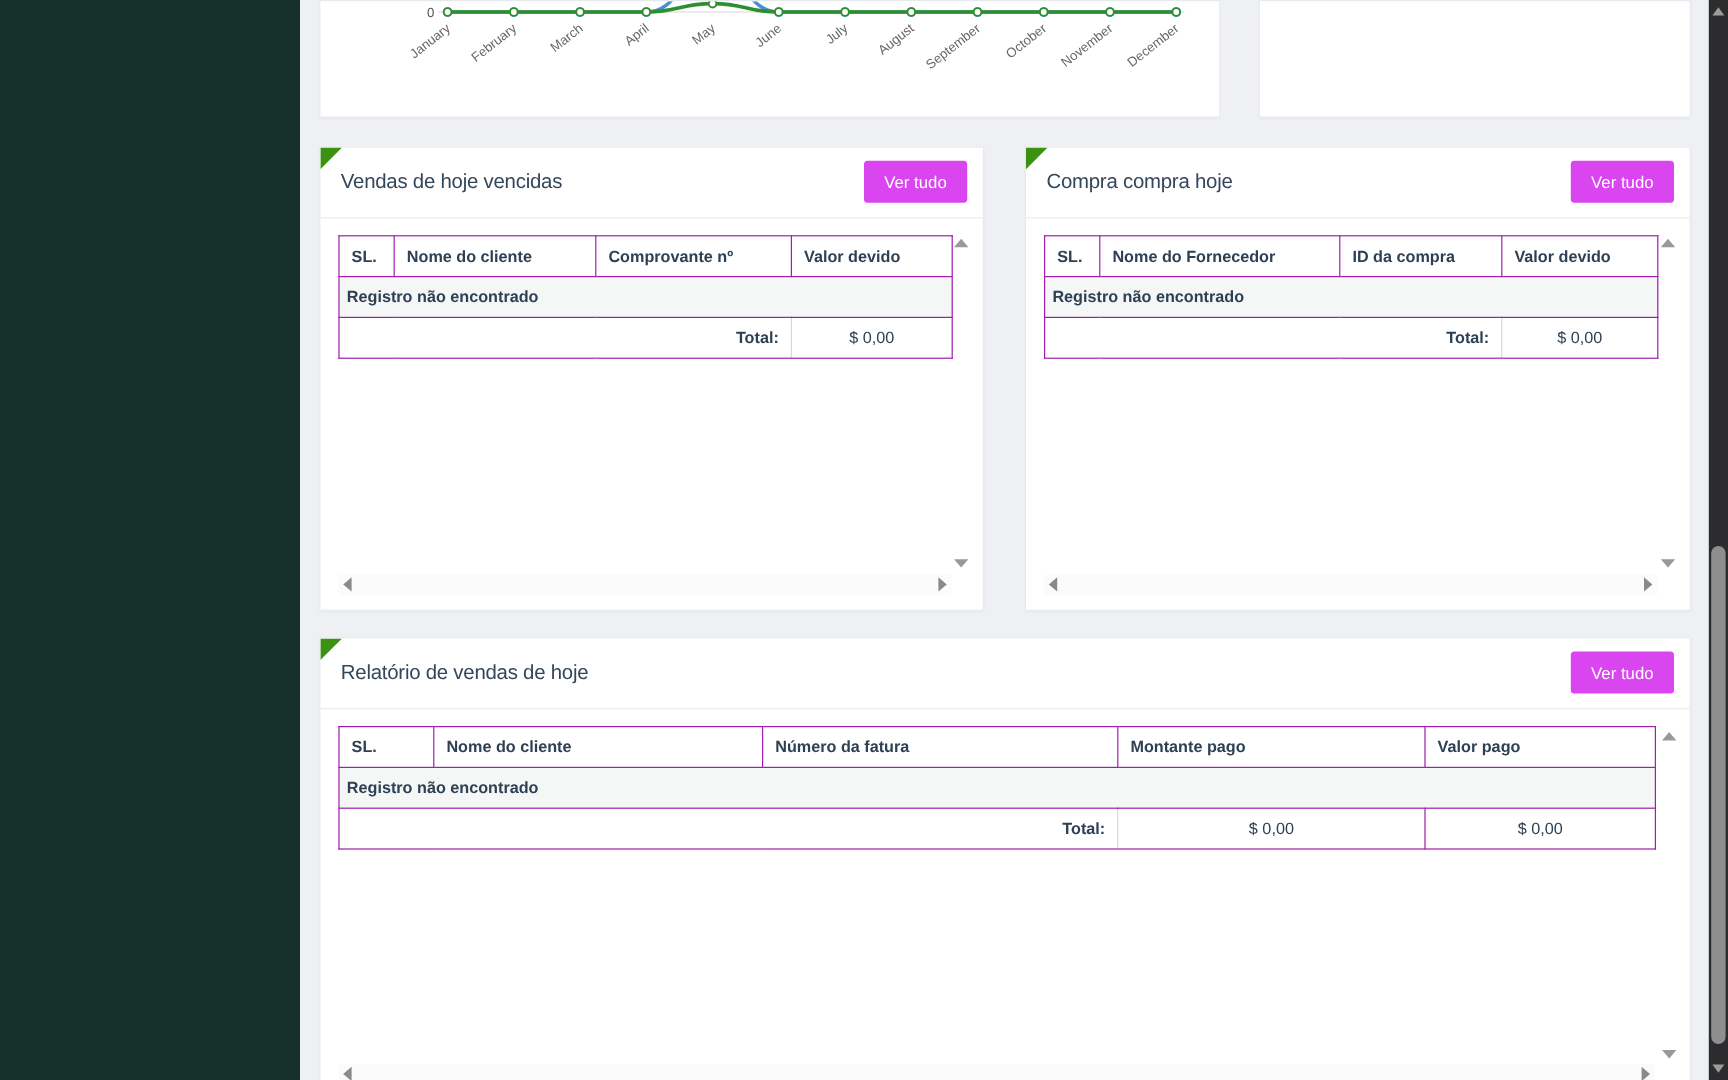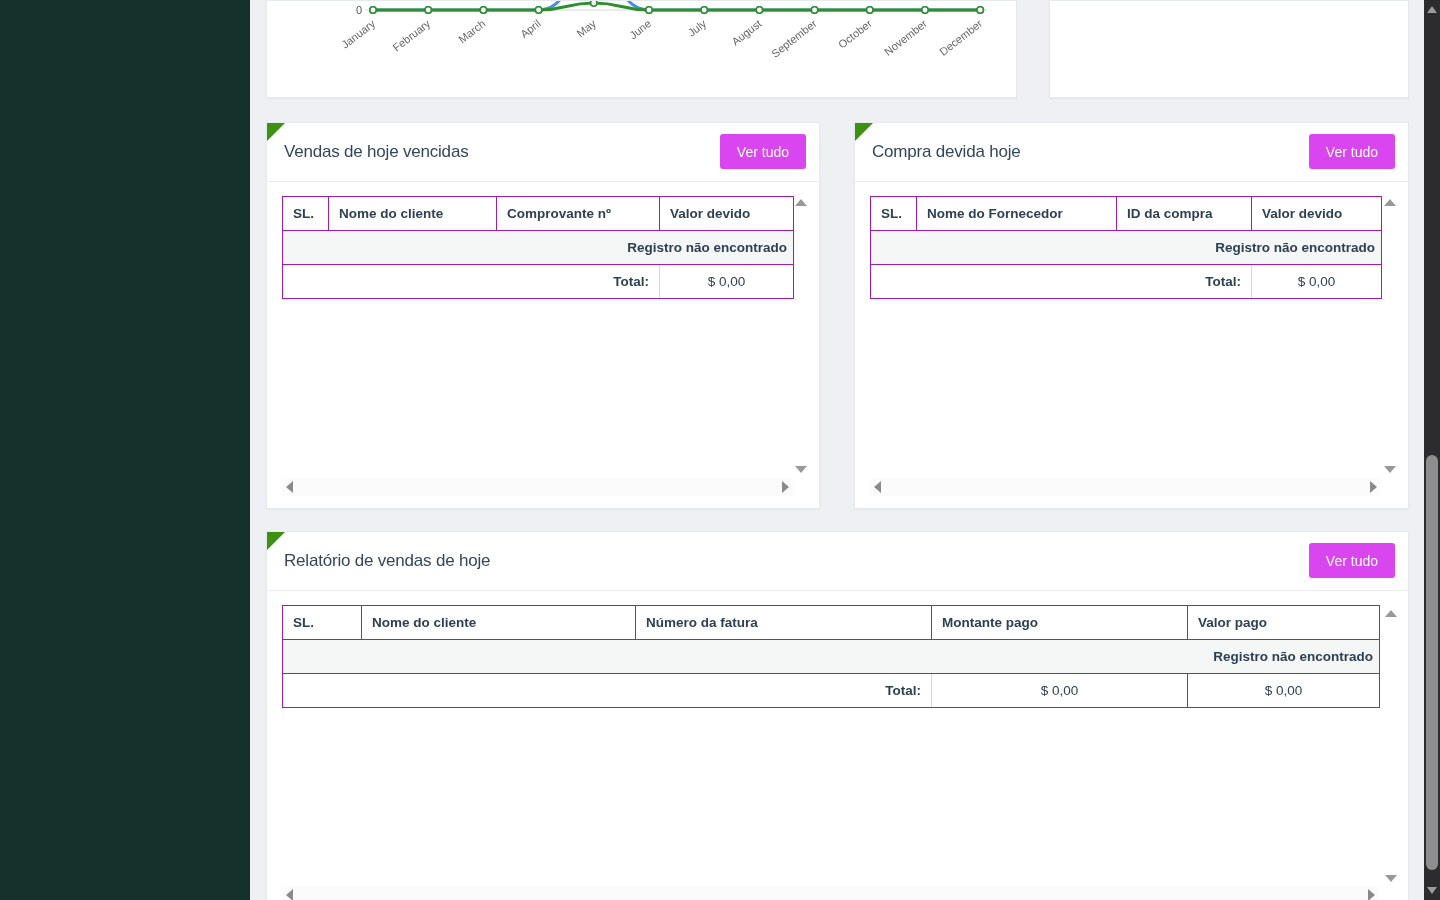--- a/index.html
+++ b/index.html
@@ -32,21 +32,21 @@
   .view-all-btn {
     position:absolute; right:13px; top:11px; height:35px; padding:0 17px;
     background:#d946ef; color:#fff; border:none; border-radius:3px;
     font-size:14px; font-family:"Liberation Sans", sans-serif; cursor:pointer;
   }
   .header-divider { position:absolute; left:0; right:0; top:58px; height:1px; background:#ebebeb; }
   .tbl-wrap { position:absolute; top:73px; }
   table { border-collapse:collapse; table-layout:fixed; width:100%; }
   th, td { border:1px solid #a21caf; font-size:13.5px; color:#2e4154; }
   th { text-align:left; font-weight:bold; padding:9px 10px; }
-  td.empty-cell { background:#f5f6f6; text-align:right; font-weight:bold; padding:9px 6px; }
+  td.empty-cell { background:#f5f6f6; text-align:left; font-weight:bold; padding:9px 6px; }
   td.total-label { text-align:right; font-weight:bold; padding:9px 10px; border-right:1px solid #d9d9d9;margin-top:36px; }
   td.total-value { text-align:center; padding:9px 12px; }
   
   .tri-up   { width:0; height:0; border-left:6px solid transparent; border-right:6px solid transparent; border-bottom:7px solid #999; }
   .tri-down { width:0; height:0; border-left:6px solid transparent; border-right:6px solid transparent; border-top:7px solid #999; }
   .tri-left { width:0; height:0; border-top:6px solid transparent; border-bottom:6px solid transparent; border-right:7px solid #8a8a8a; }
   .tri-right{ width:0; height:0; border-top:6px solid transparent; border-bottom:6px solid transparent; border-left:7px solid #8a8a8a; }
   .mini { position:absolute; cursor:pointer; }
   .h-strip { position:absolute; height:17px; background:#fbfbfb; }
   
@@ -147,21 +147,21 @@
   <div class="mini tri-down" style="left:528px; top:343px;"></div>
   <div class="h-strip" style="left:15px; top:356px; width:511px;">
     <div class="mini tri-left" style="left:4px; top:2px;"></div>
     <div class="mini tri-right" style="right:4px; top:2px;"></div>
   </div>
 </div>
 
 <div class="panel" style="left:854px; top:122px; width:555px; height:387px;">
   <div class="corner"></div>
   <div class="panel-header">
-    <div class="panel-title">Compra devida hoje</div>
+    <div class="panel-title">Compra compra hoje</div>
     <button class="view-all-btn">Ver tudo</button>
   </div>
   <div class="header-divider"></div>
 
   <div class="tbl-wrap" style="left:15px; width:511px;">
     <table>
       <colgroup>
           <col style="width:46px">
           <col style="width:200px">
           <col style="width:135px">

